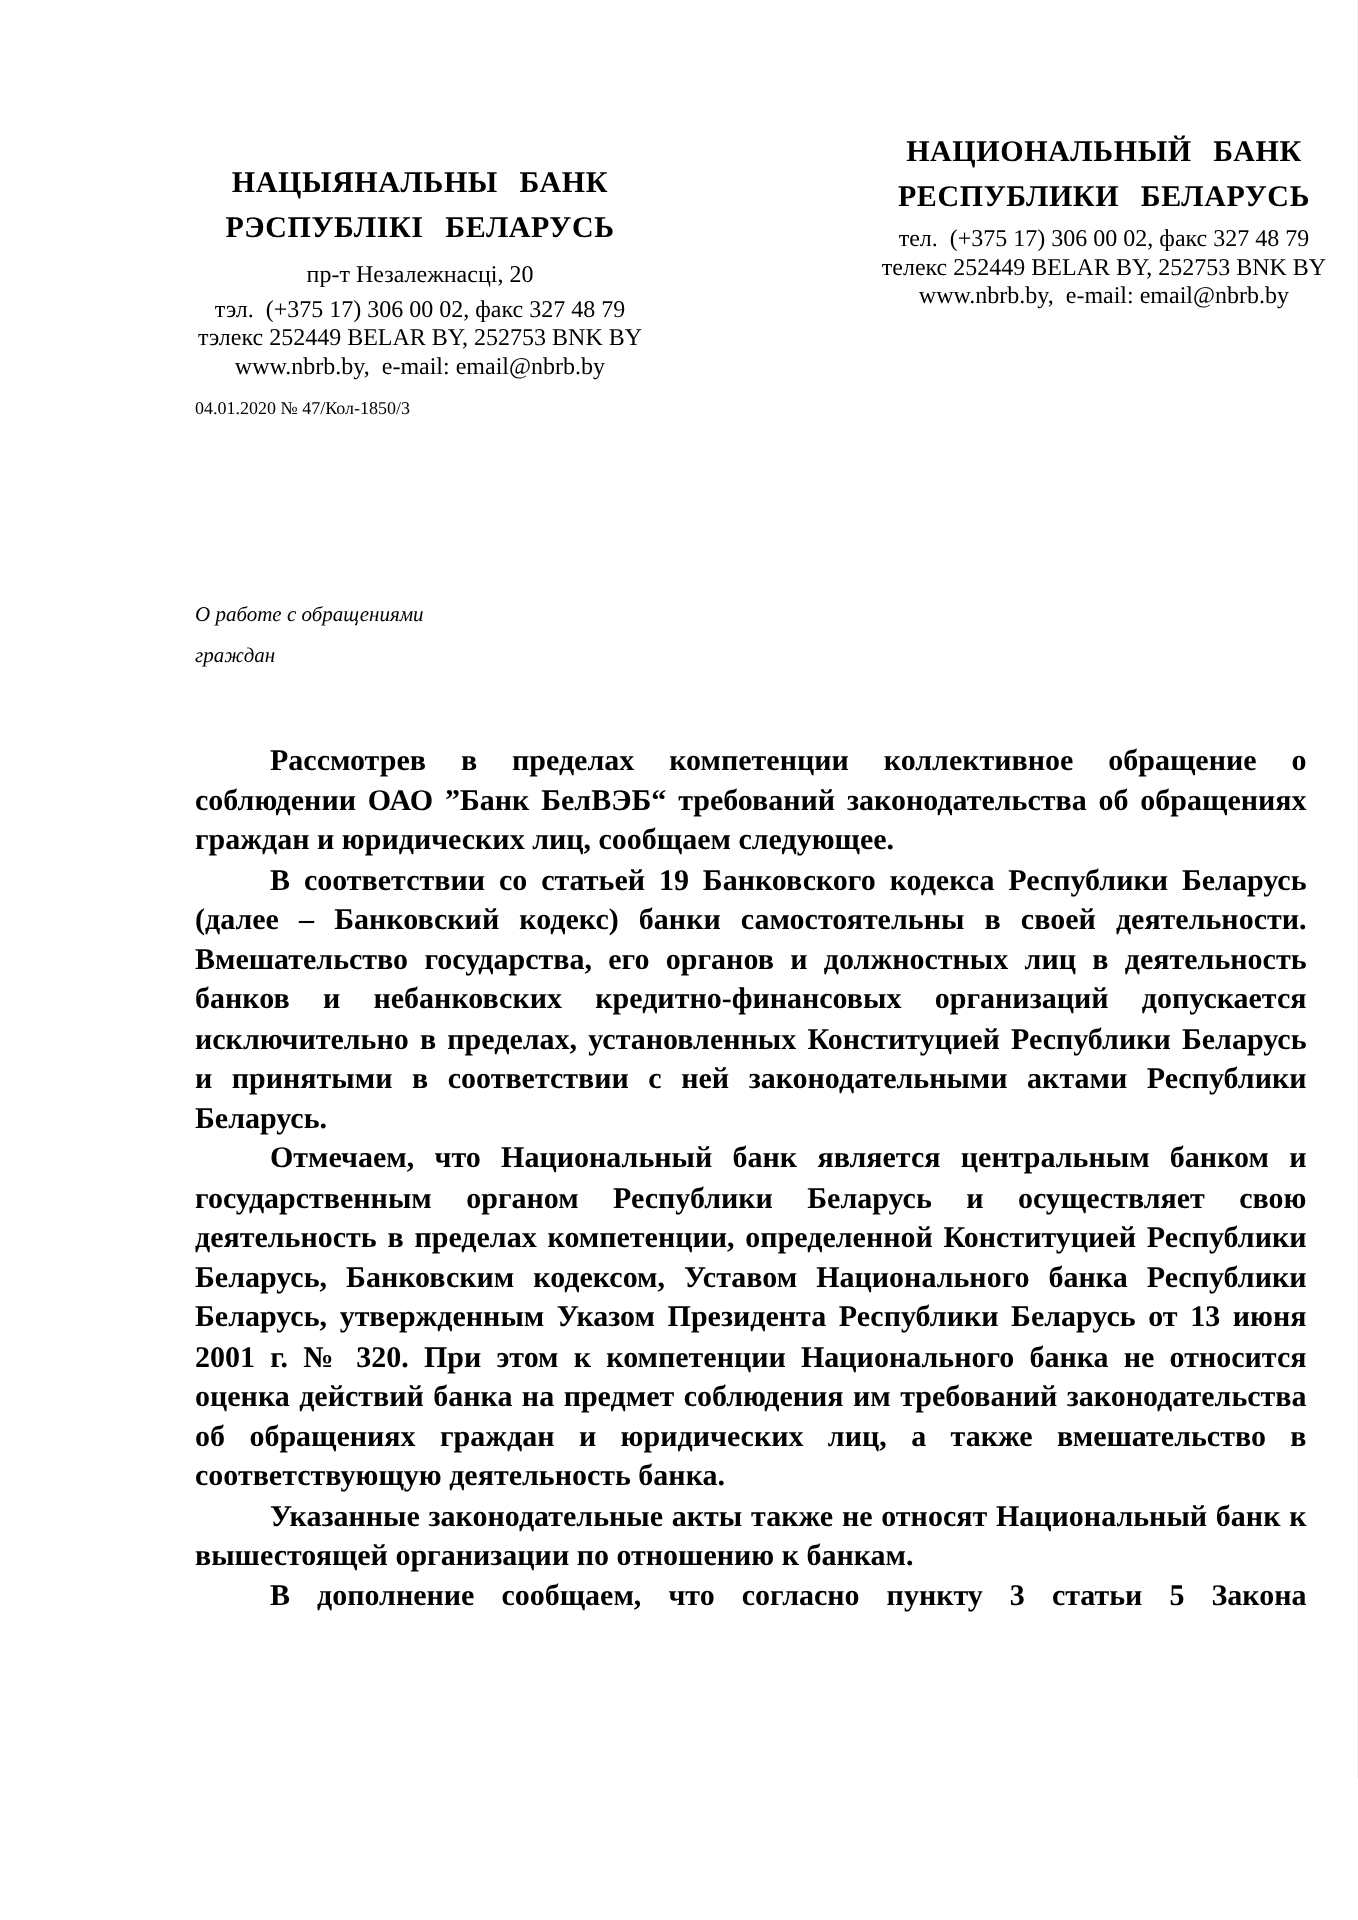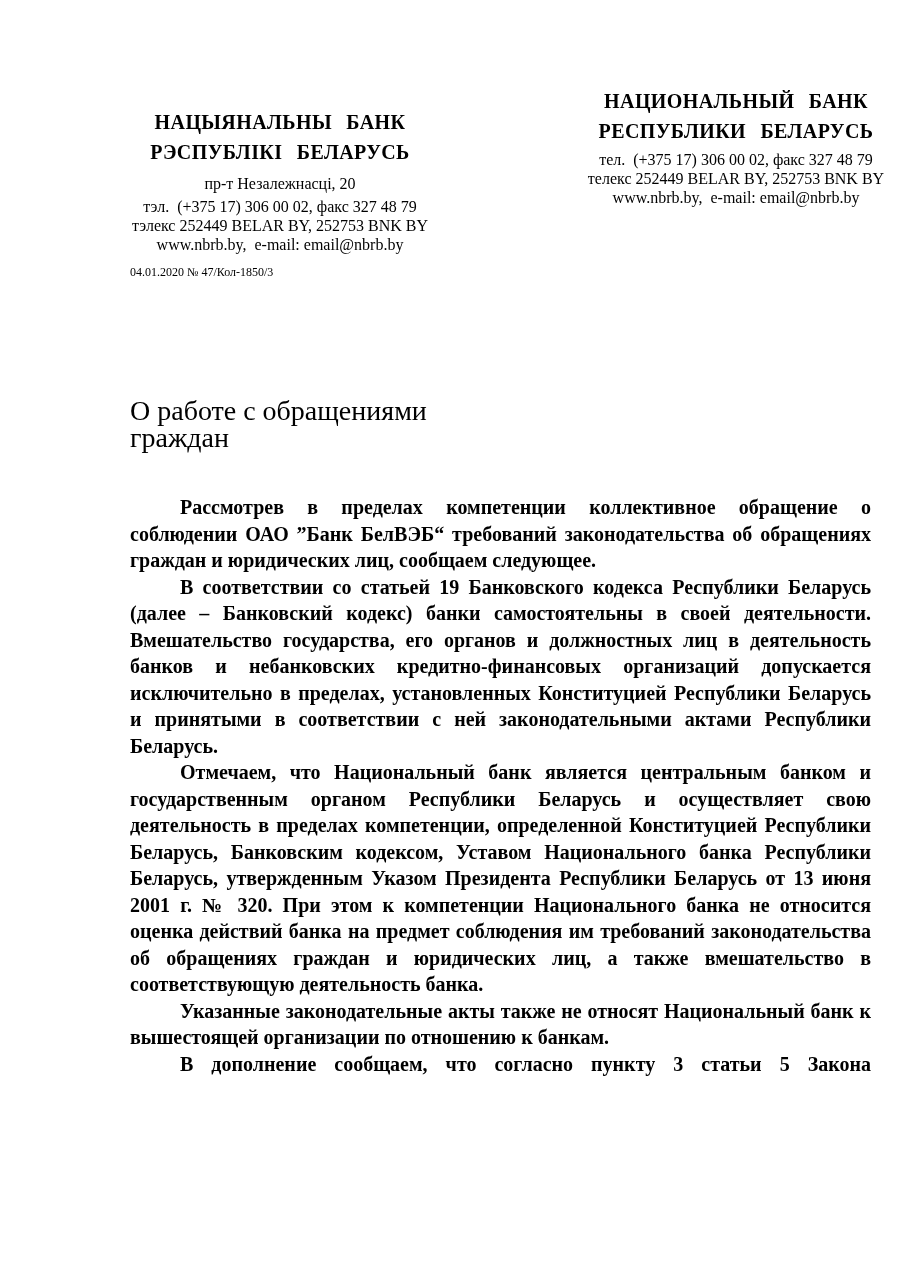--- a/index.html
+++ b/index.html
@@ -49,22 +49,23 @@
     top: 259px;
     left: 130px;
     font-size: 12px;
     line-height: 26px;
   }
   .subject-block {
     position: absolute;
     top: 397px;
     left: 130px;
     width: 420px;
-    font-size: 28px;
+    font-size: 14px;
     line-height: 27px;
+    font-style: italic;
   }
   .letter-body {
     position: absolute;
     top: 494px;
     left: 130px;
     width: 741px;
     font-size: 20px;
     line-height: 26.5px;
     text-align: justify;
     font-weight: bold;

